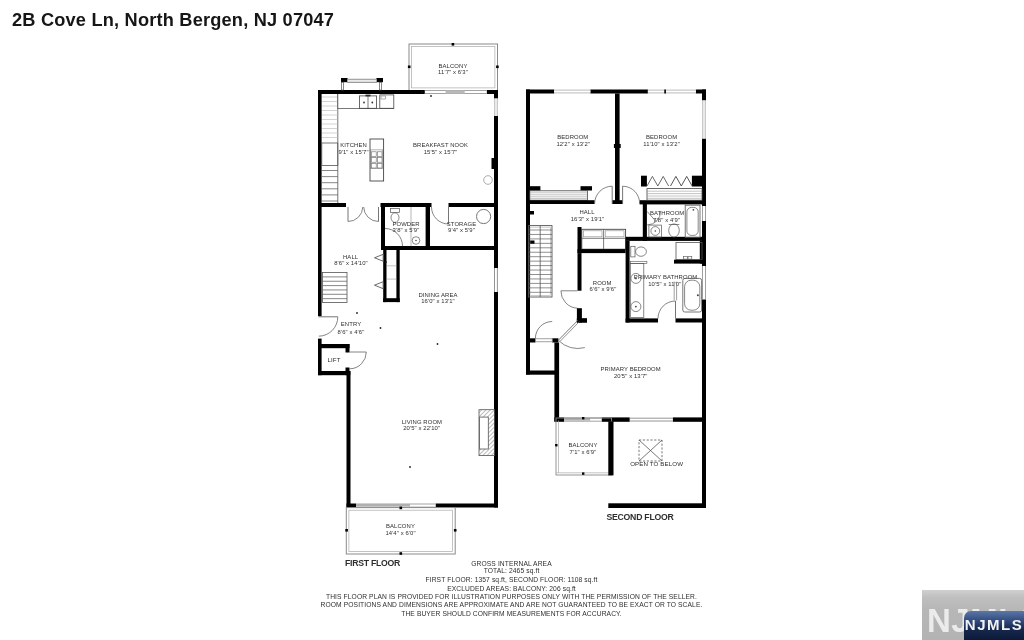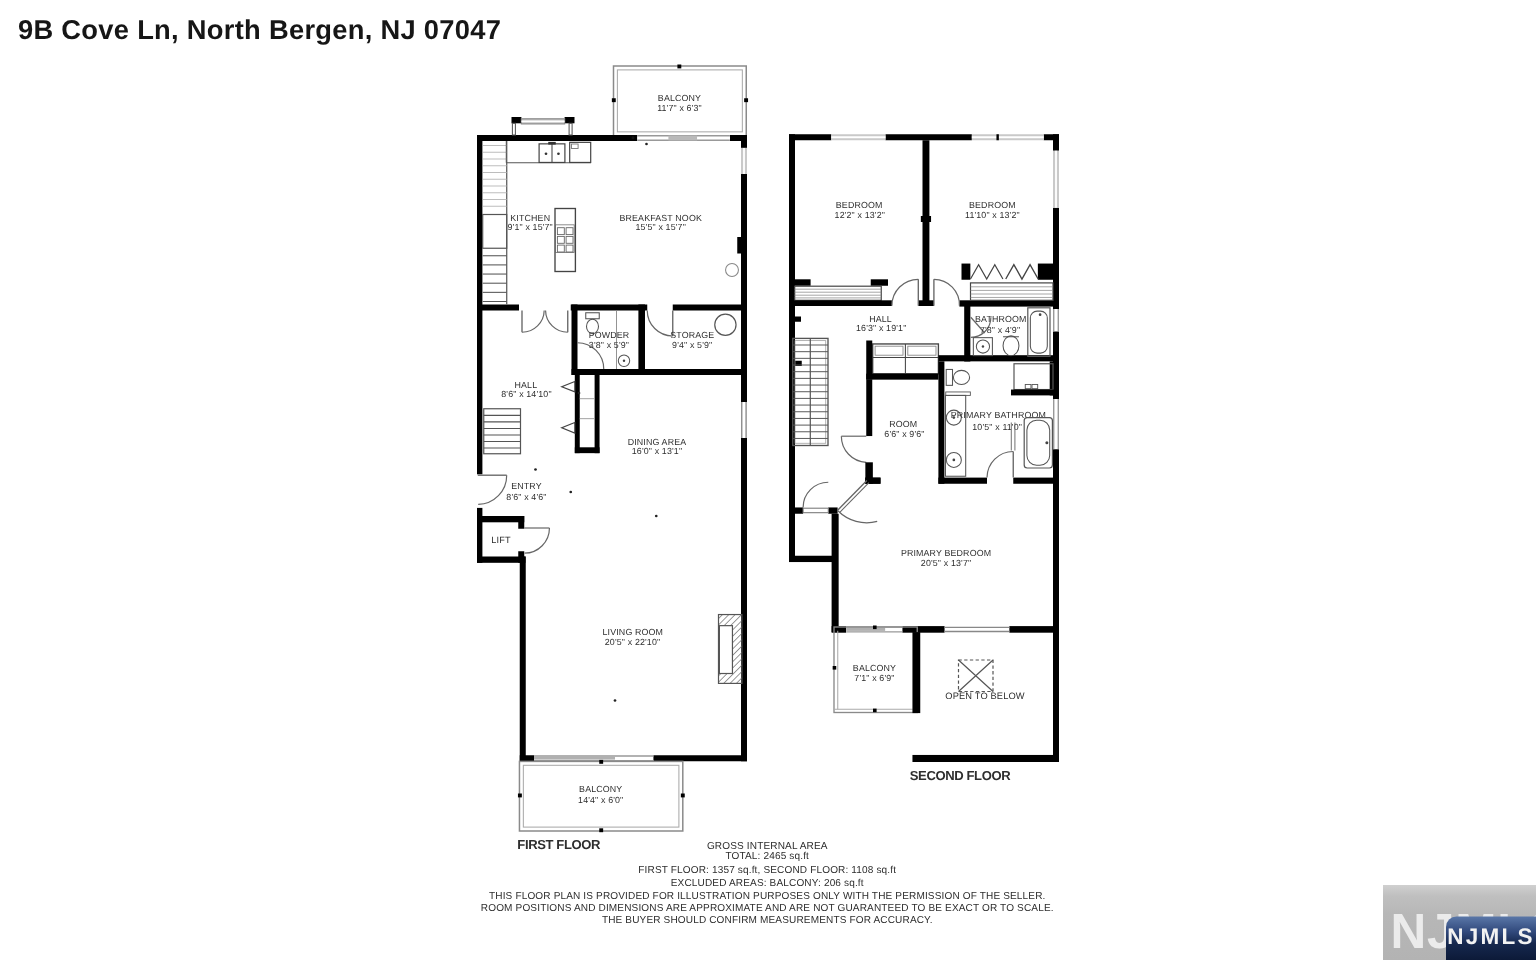--- a/index.html
+++ b/index.html
@@ -4,21 +4,21 @@
 html,body{margin:0;padding:0;background:#fff;width:1024px;height:640px;overflow:hidden;}
 body{font-family:"Liberation Sans",sans-serif;position:relative;}
 .title{position:absolute;left:12px;top:10px;font-size:18.2px;font-weight:bold;color:#161616;letter-spacing:0.2px;}
 svg text{font-family:"Liberation Sans",sans-serif;fill:#2e2e2e;}
 .njg{position:absolute;left:922px;top:590px;width:102px;height:50px;background:linear-gradient(180deg,#d0d0d0 0%,#bfbfbf 15%,#b7b7b7 38%,#b3b3b3 100%);overflow:hidden;}
 .njw{position:absolute;left:5px;top:12px;font-size:33px;font-weight:bold;color:#ebebeb;letter-spacing:0.5px;}
 .njb{position:absolute;left:964px;top:611px;width:60px;height:29px;border-radius:7px 0 0 0;background:linear-gradient(180deg,#5a77a8 0%,#31497c 35%,#16284e 62%,#0c1a38 100%);}
 .njb span{position:absolute;left:0;right:0;top:5px;text-align:center;font-size:15px;font-weight:bold;color:#f2f2f2;letter-spacing:1.5px;}
 </style></head><body>
 
-<div class="title">9B Cove Ln, North Bergen, NJ 07047</div>
+<div class="title">2B Cove Ln, North Bergen, NJ 07047</div>
 <svg width="1024" height="640" viewBox="0 0 1024 640">
 <defs>
 <pattern id="hatch" patternUnits="userSpaceOnUse" width="3" height="3" patternTransform="rotate(45)">
 <line x1="0" y1="0" x2="0" y2="3" stroke="#777" stroke-width="1"></line>
 </pattern>
 </defs>
 
 <rect x="409" y="44" width="88.5" height="46.5" fill="none" stroke="#8a8a8a" stroke-width="1"></rect>
     <rect x="411.6" y="46.6" width="83.3" height="41.3" fill="none" stroke="#aaa" stroke-width="0.7"></rect>
 

